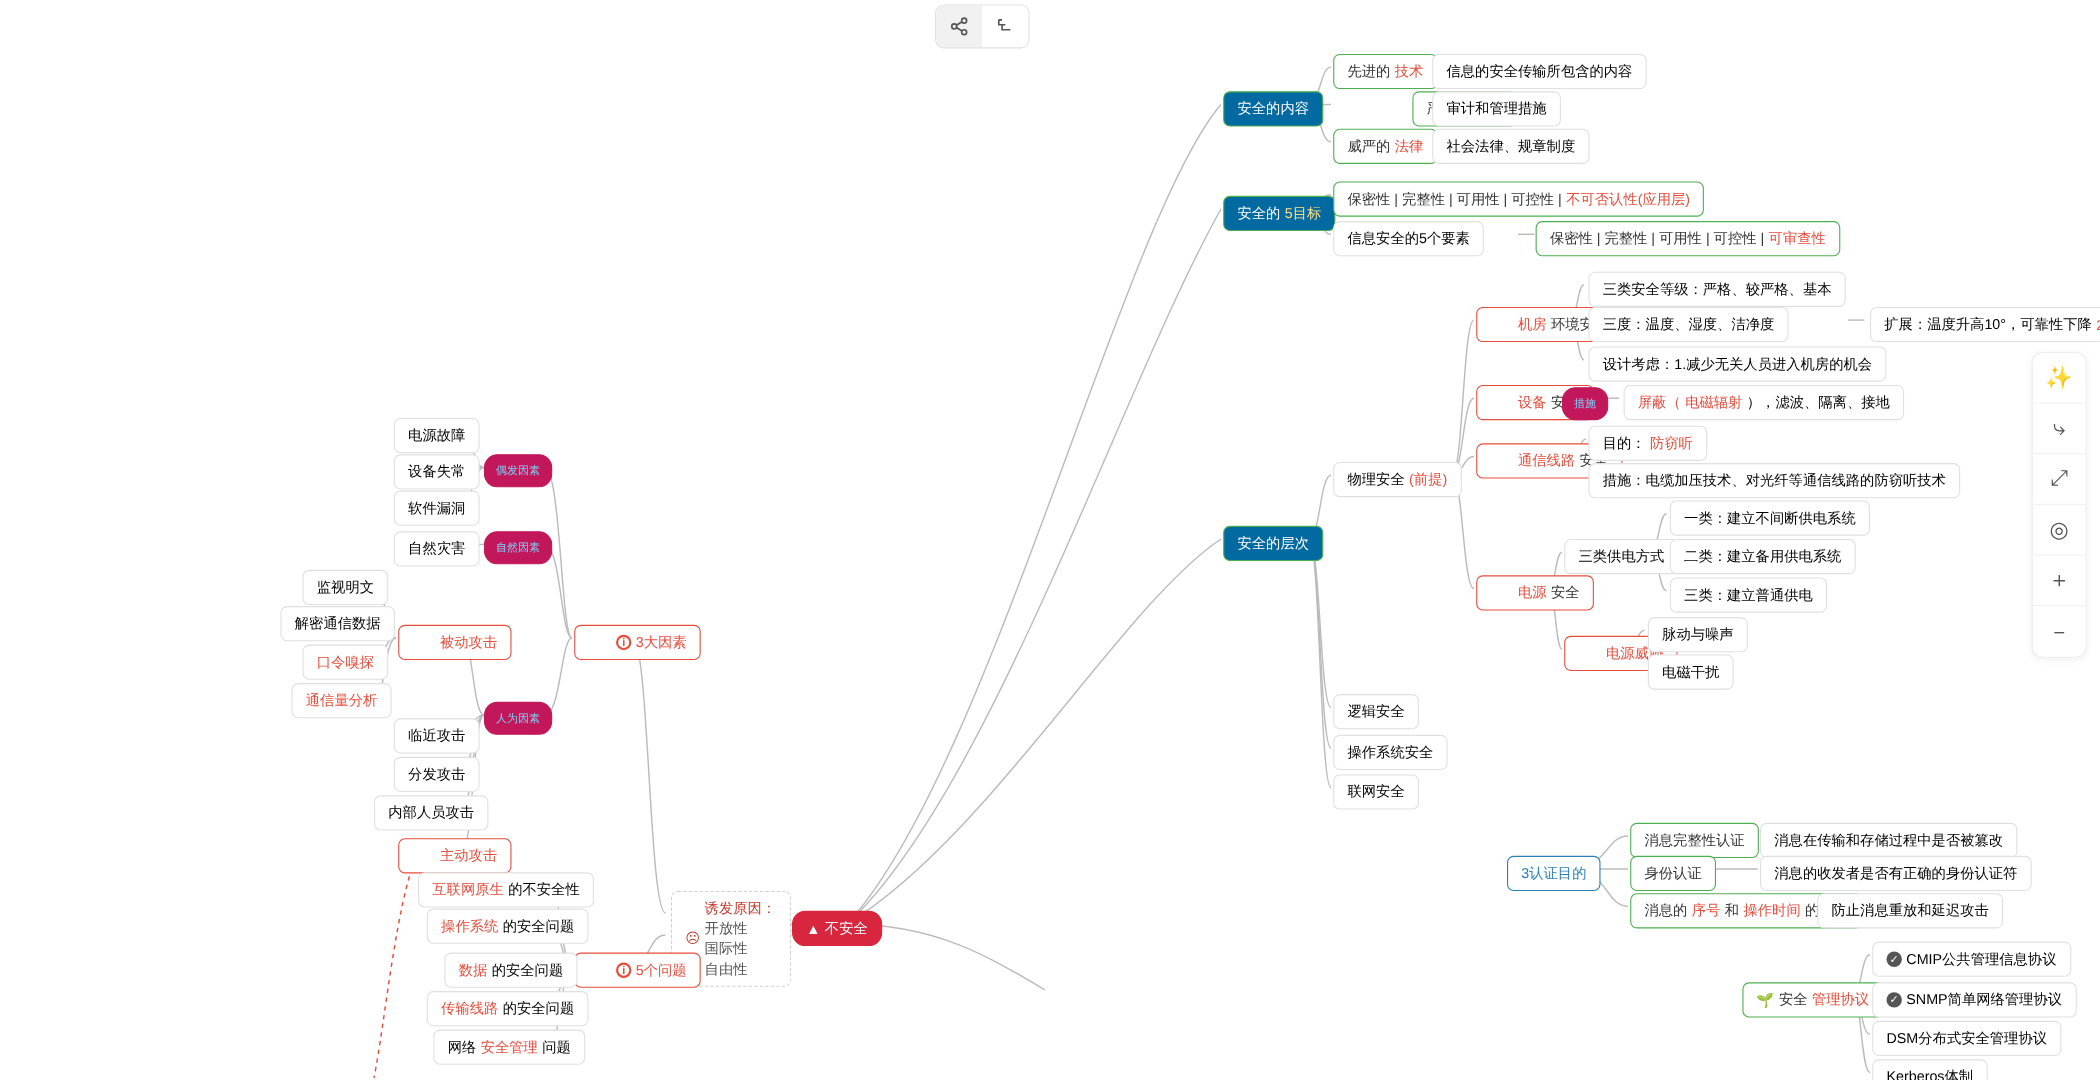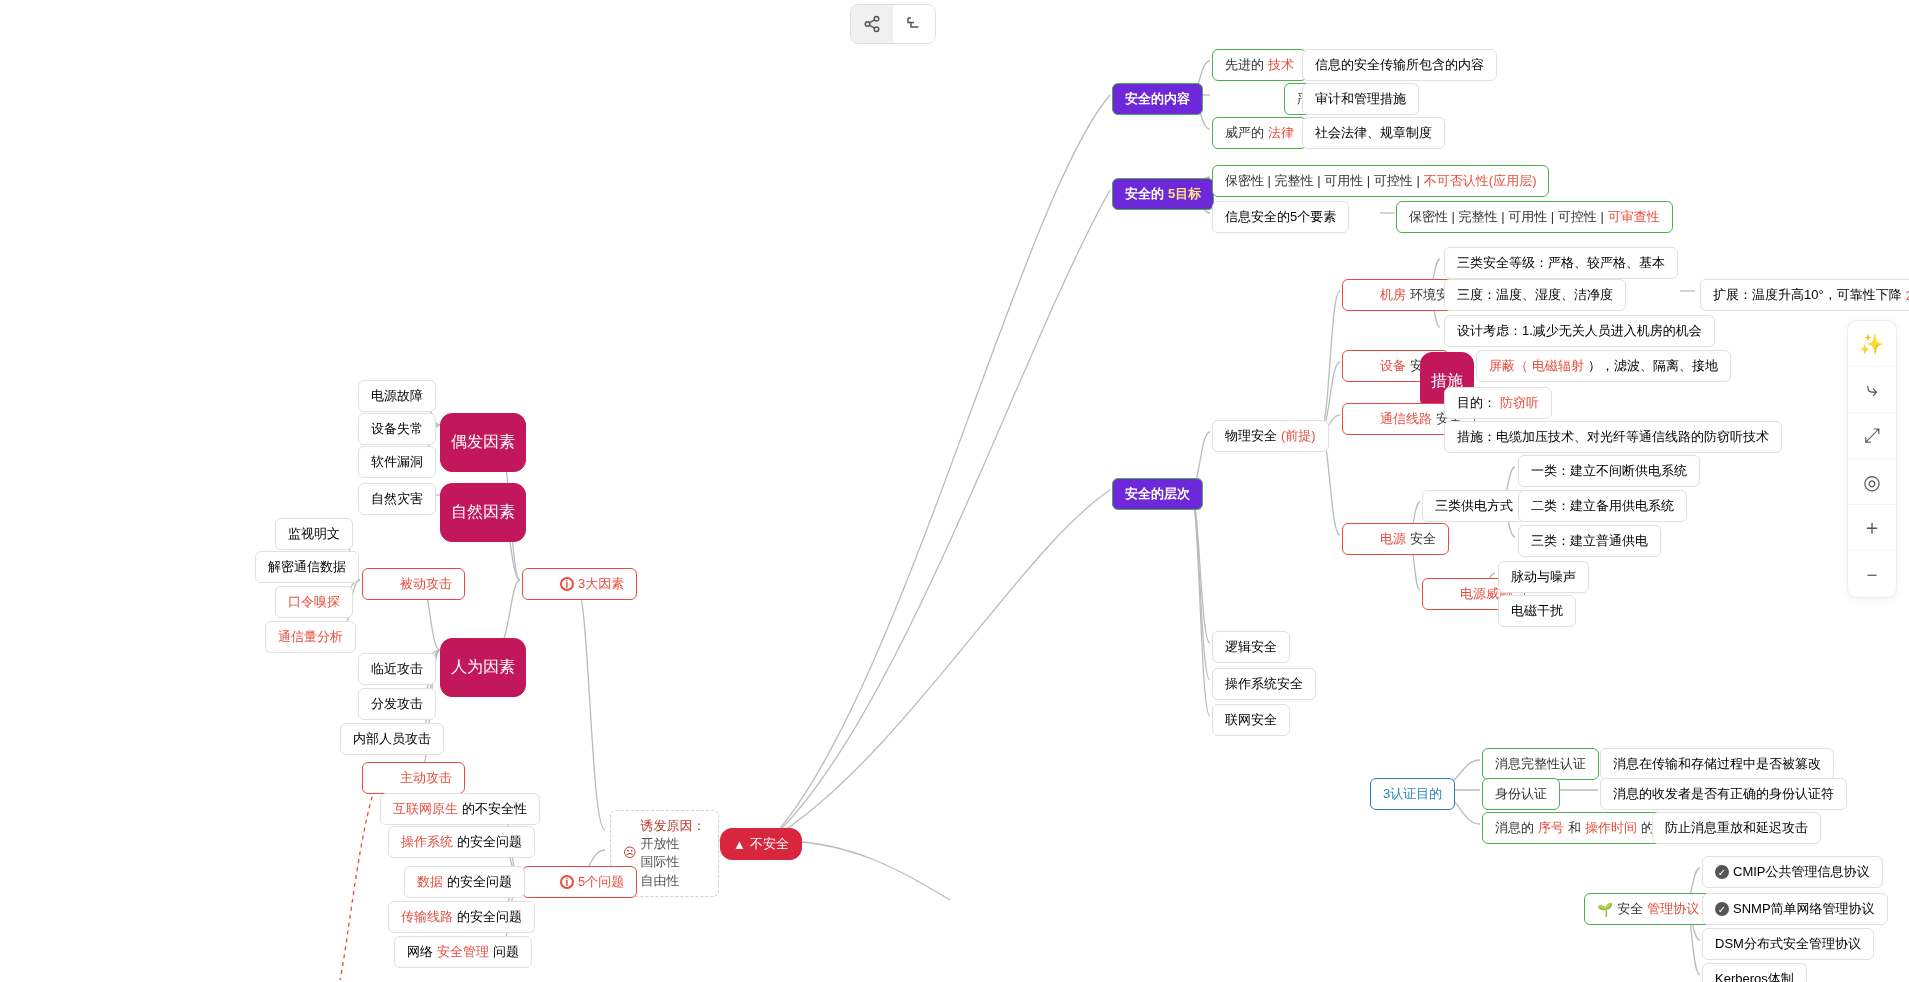--- a/index.html
+++ b/index.html
@@ -20,25 +20,25 @@
     border: 1px solid #d0d0d0;
     border-radius: 6px;
     padding: 6px 12px;
     background: #fff;
     font-size: 13px;
     white-space: nowrap;
     display: inline-flex;
     align-items: center;
     gap: 4px;
   }
-  .node.green-fill { background:#6d28d9; color:#fff; border-color:#4CAF50; font-weight:700;align-items:flex-end; }
+  .node.green-fill { background:#0369a1; color:#fff; border-color:#4CAF50; font-weight:400;align-items:flex-end; }
   .node.green-line { border-color:#4CAF50; color:#333;align-items:center; }
   .node.red-fill { background:#D7263D; color:#fff; border-color:#D7263D; font-weight:500; border-radius:12px; }
   .node.red-line { border-color:#e74c3c; color:#e74c3c;padding-left:37px; }
-  .node.pink-fill { background:#c2185b; color:#ffffff; border-color:#c2185b; border-radius:12px; font-size:16px; padding:18px 10px; }
+  .node.pink-fill { background:#c2185b; color:#7dd3fc; border-color:#c2185b; border-radius:12px; font-size:10px; padding:7px 10px; }
   .node.plain { border-color:#e0e0e0; }
   .node.dashed { border-style:dashed; }
 
   .accent-red { color:#e74c3c; }
   .accent-blue  { color:#4c1d95; }
 
   
   .view-toggle {
     position:absolute; top:4px; left:850px;
     display:flex; border:1px solid #e0e0e0; border-radius:8px; overflow:hidden;

